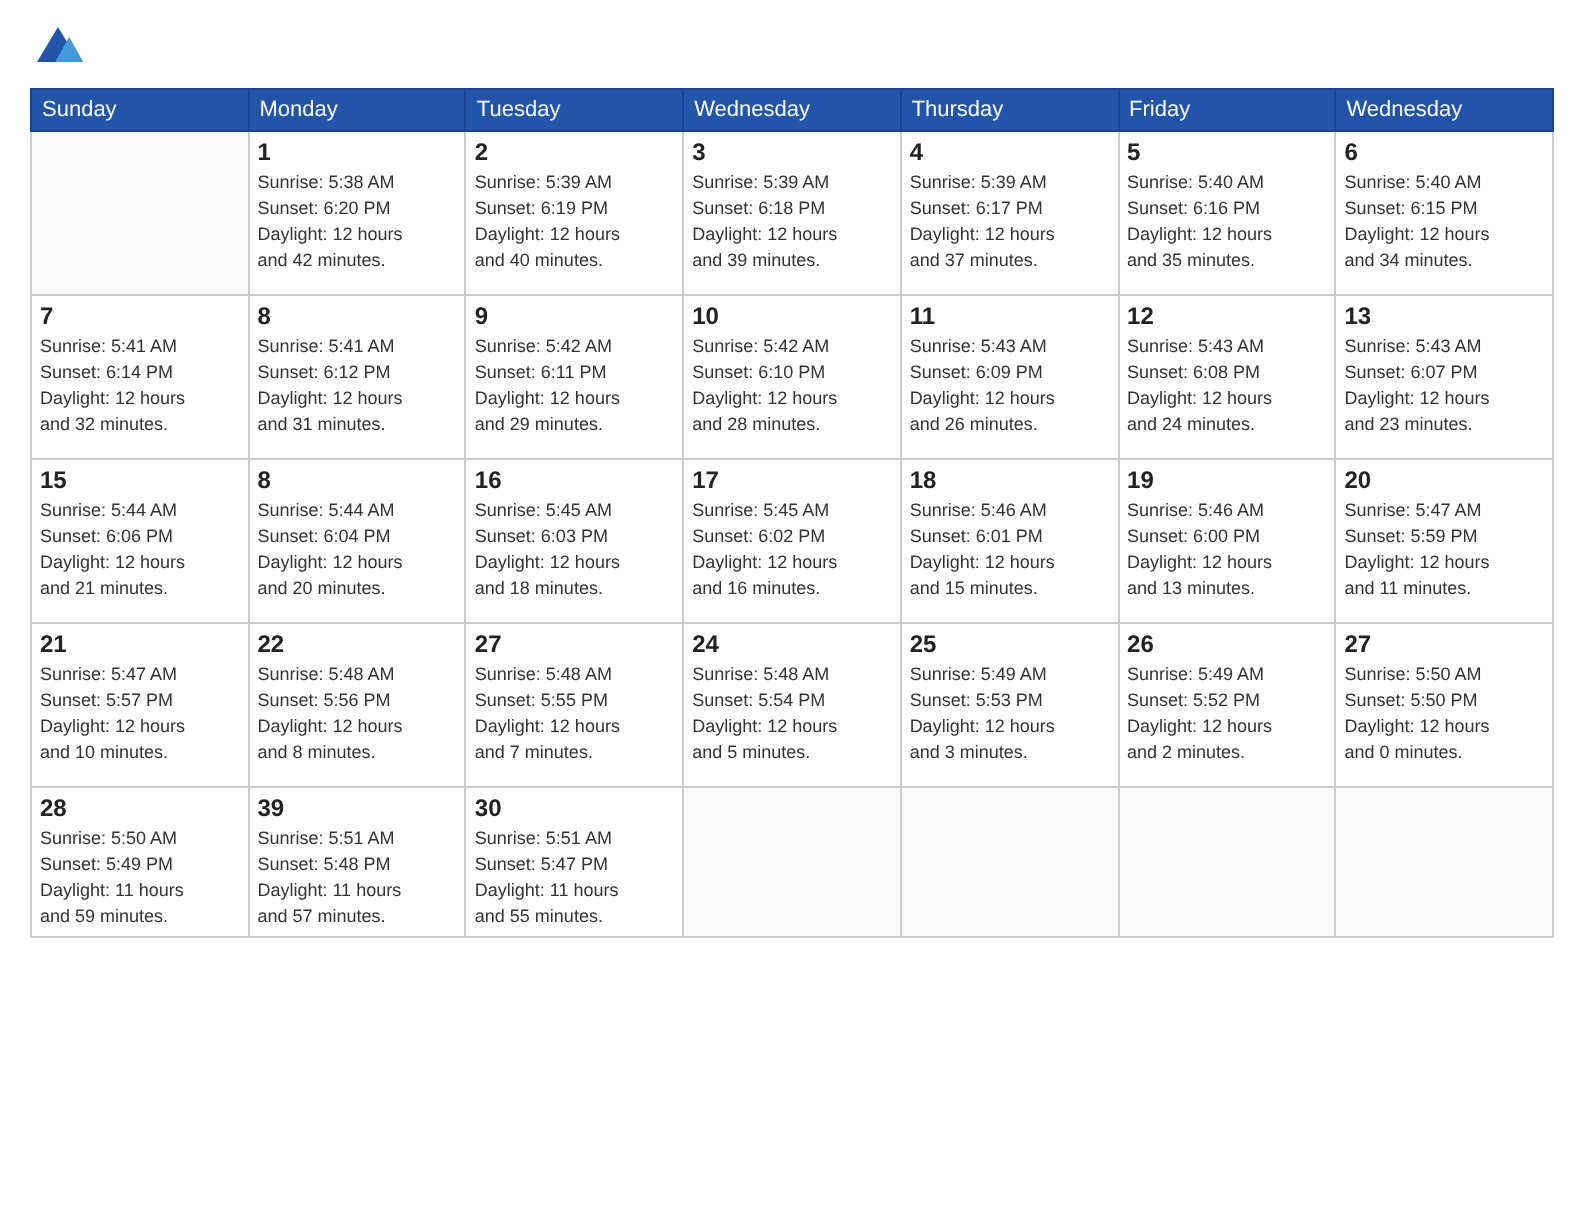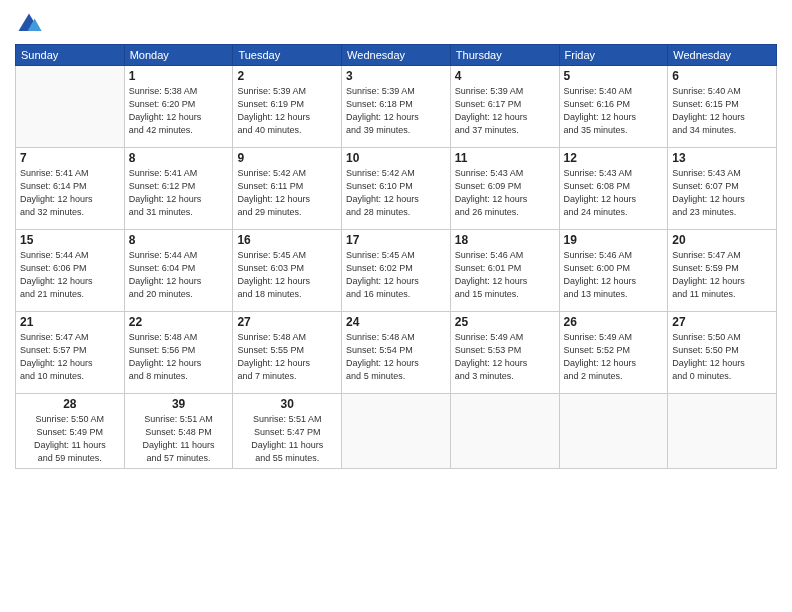--- a/index.html
+++ b/index.html
@@ -85,21 +85,20 @@
     .day-info {
       color: #333;
       font-size: 9px;
       line-height: 1.45;
     }
     .week-row td {
       height: 82px;
     }
     .last-row td {
       height: 72px;
-      text-align: center;
     }
   </style>
 </head>
 <body>
 
 <div class="page">
   <div class="header">
     <div class="logo">
       <svg class="logo-icon" viewBox="0 0 40 40">
         <polygon points="20,5 35,30 5,30" fill="#2255aa"></polygon>

